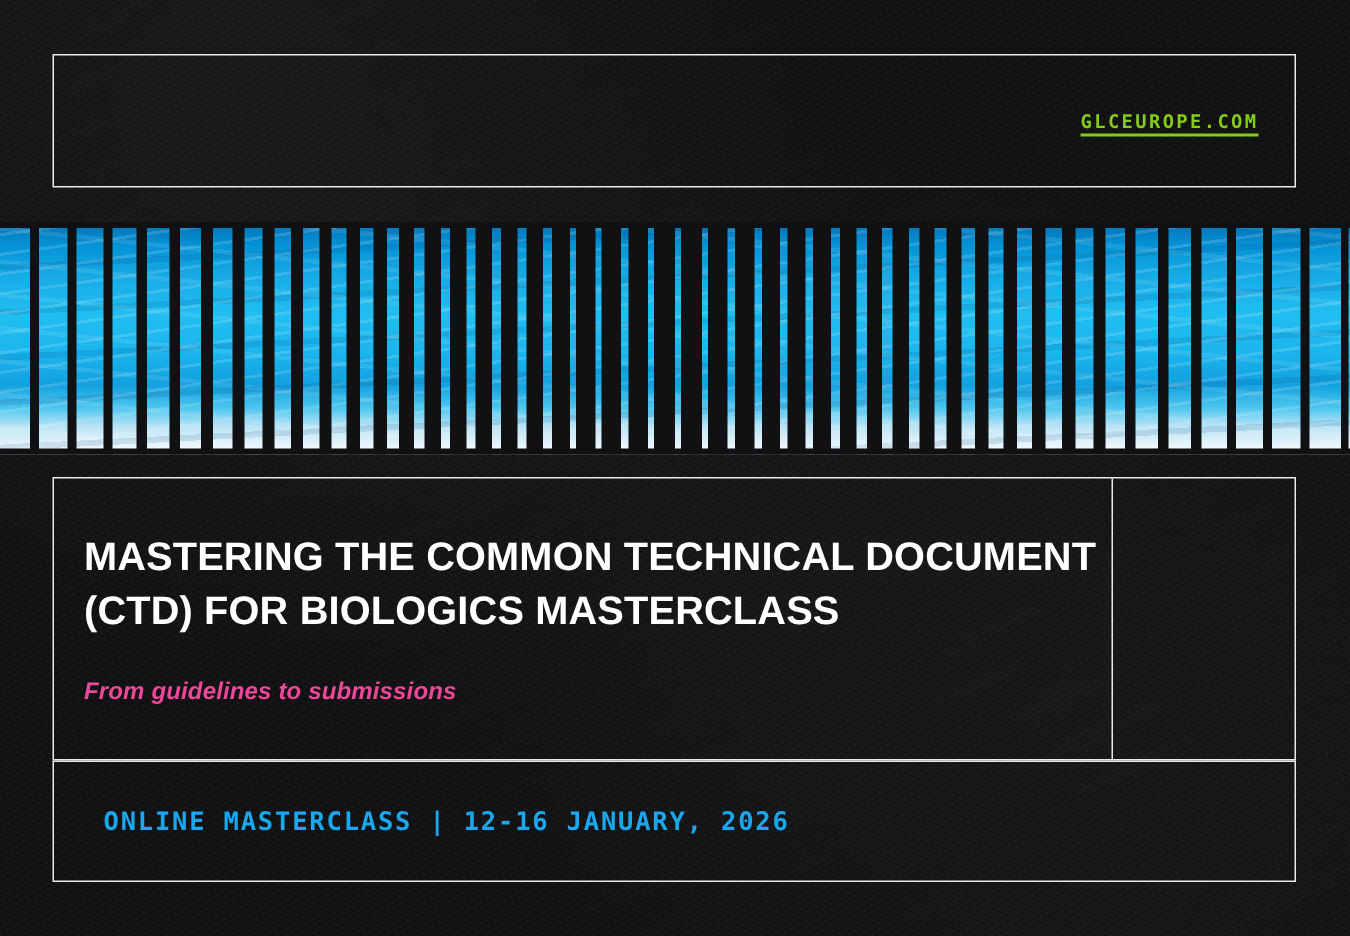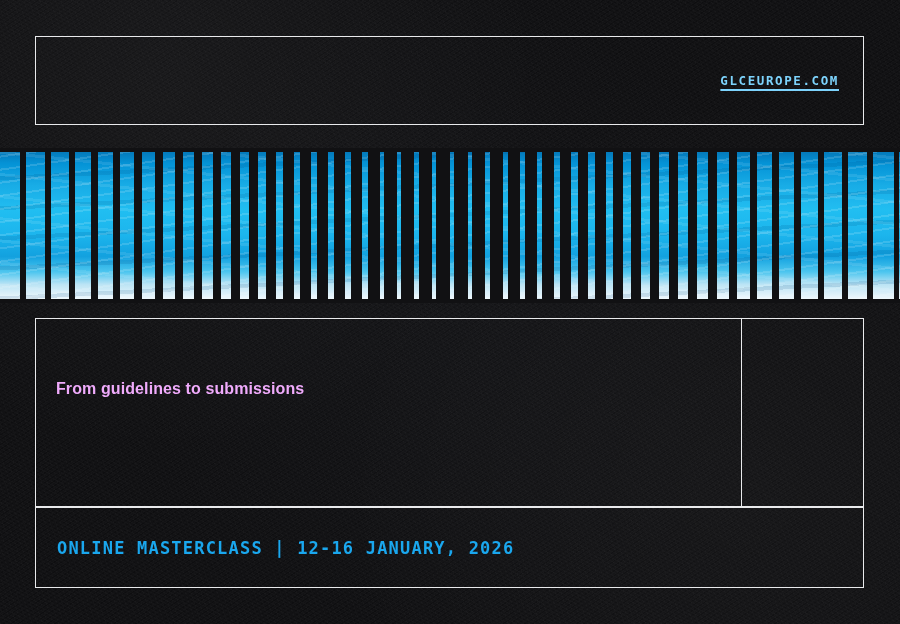--- a/index.html
+++ b/index.html
@@ -53,21 +53,21 @@
     flex:1;
     display:flex;align-items:center;justify-content:flex-end;
     padding-right:24px;
     box-sizing:border-box;
   }
   .site-url{
     font-family:"DejaVu Sans Mono","Liberation Mono",monospace;
     font-size:12.5px;
     letter-spacing:1.6px;
     font-weight:700;
-    color:#7dd3fc;
+    color:#84cc16;
     text-decoration:underline;
     text-underline-offset:4px;
     text-decoration-thickness:1.5px;
     white-space:nowrap;
   }
 
   
   .logo{
     position:relative;
     width:96px;height:40px;
@@ -162,22 +162,23 @@
   .title{
     color:#ffffff;
     font-size:26.5px;
     font-weight:700;
     line-height:1.37;
     letter-spacing:.1px;
     margin:0;
     max-width:690px;
   }
   .subtitle{
-    color:#f0abfc;
+    color:#ec4899;
     font-size:16px;
+    font-style:italic;
     font-weight:700;
     margin:27px 0 0 0;
     letter-spacing:.1px;
   }
 
   
   .bottom-frame{
     position:absolute;left:35px;top:507px;
     width:829px;height:81px;
     border:1px solid #e9eaec;
@@ -193,20 +194,21 @@
     letter-spacing:2.4px;
     white-space:nowrap;
   }
   .event-meta{
     font-family:"DejaVu Sans Mono","Liberation Mono",monospace;
     color:#1aa7ee;
     font-size:17px;
     font-weight:700;
     letter-spacing:1.2px;
     white-space:nowrap;
+    margin-left:12px;
   }
 </style>
 </head>
 <body>
 
 <div class="poster">
   <div class="layer">
 
     <div class="header-frame">
       <div class="header-url-cell">
@@ -309,20 +311,21 @@
           <div class="gap" style="width:6.007820500884461px"></div>
           <div class="slot" style="width:20.361232659901308px"></div>
           <div class="gap" style="width:5.655897961083697px"></div>
         </div>
       <div class="band-edge-top"></div>
       <div class="band-edge-bottom"></div>
     </div>
 
     <div class="content-frame">
       <div class="content-left">
+        <h1 class="title">MASTERING THE COMMON TECHNICAL DOCUMENT (CTD) FOR BIOLOGICS MASTERCLASS</h1>
         <p class="subtitle">From guidelines to submissions</p>
       </div>
       <div class="content-right"></div>
     </div>
 
     <div class="bottom-frame">
       <span class="event-meta">ONLINE MASTERCLASS  |  12-16 JANUARY, 2026</span>
     </div>
 
   </div>

